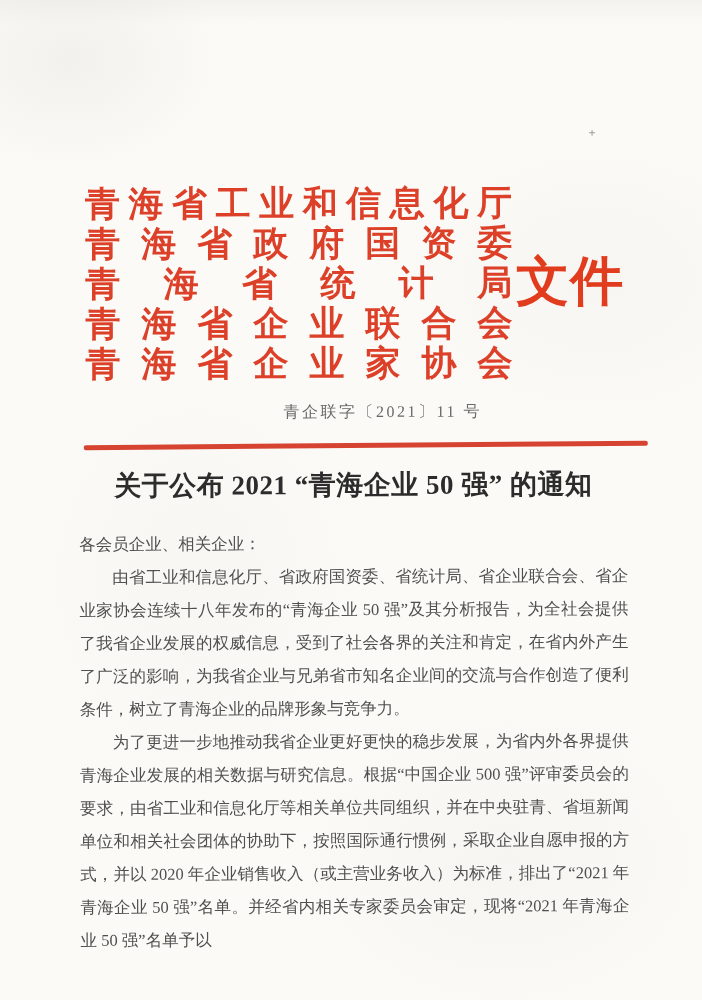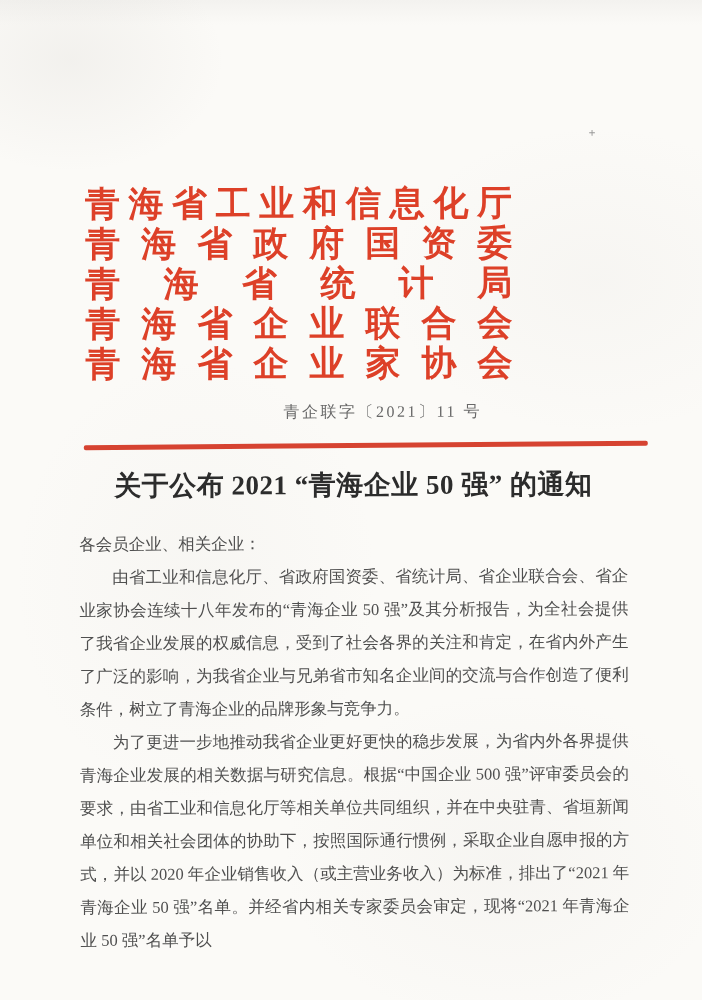--- a/index.html
+++ b/index.html
@@ -171,20 +171,21 @@
           <span>海</span>
           <span>省</span>
           <span>企</span>
           <span>业</span>
           <span>家</span>
           <span>协</span>
           <span>会</span>
         </div>
     </div>
 
+    <div class="wenjian">文件</div>
 
     <div class="doc-number">青企联字〔2021〕11 号</div>
 
     <div class="red-rule"></div>
 
     <h1 class="title">关于公布 2021 “青海企业 50 强” 的通知</h1>
 
     <div class="body-text">
       <p class="salutation">各会员企业、相关企业：</p>
       <p class="para">由省工业和信息化厅、省政府国资委、省统计局、省企业联合会、省企业家协会连续十八年发布的“青海企业 50 强”及其分析报告，为全社会提供了我省企业发展的权威信息，受到了社会各界的关注和肯定，在省内外产生了广泛的影响，为我省企业与兄弟省市知名企业间的交流与合作创造了便利条件，树立了青海企业的品牌形象与竞争力。</p>

